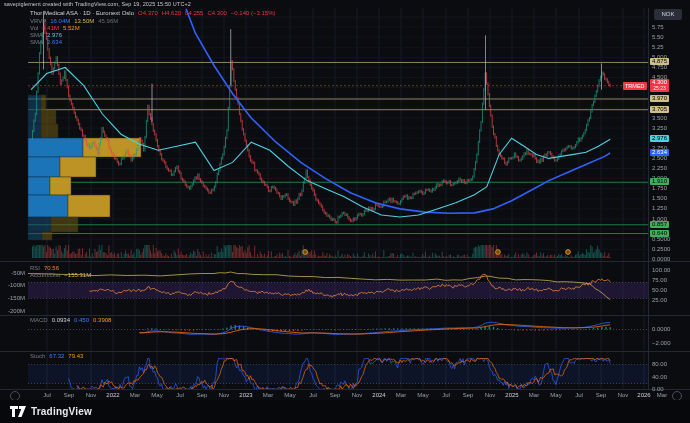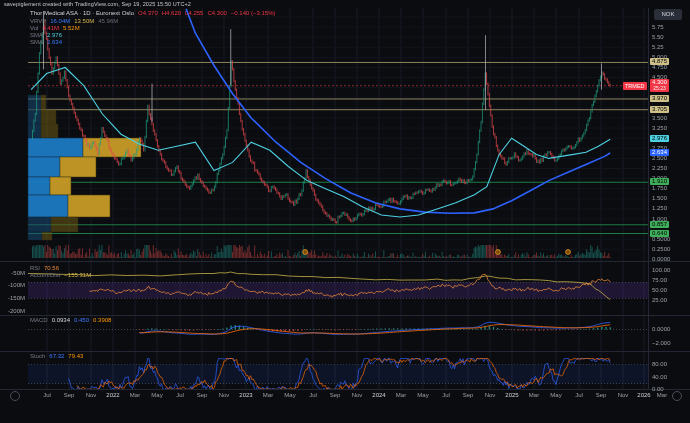--- a/index.html
+++ b/index.html
@@ -1151,20 +1151,29 @@
     <span class="gray">Stoch</span>
     <span class="blue">67.32</span>
     <span class="org">79.43</span>
   </div>
 
   <div id="nok-btn">NOK</div>
 
   <div class="axcirc" style="left:10px;top:391px;"></div>
   <div class="axcirc" style="left:672px;top:391px;"></div>
 
+  <div id="footer">
+    <div id="logo">
+      <svg width="16" height="14" viewBox="0 0 16 14">
+        <path d="M0 2h8v3H5v8H2V5H0z" fill="#ffffff"></path>
+        <path d="M9 2h7l-4.5 11H8l3.3-8H9z" fill="#ffffff"></path>
+      </svg>
+      <span>TradingView</span>
+    </div>
+  </div>
 <div class="ptick" style="top: 23.6px;">5.75</div>
     <div class="ptick" style="top: 33.7px;">5.50</div>
     <div class="ptick" style="top: 43.8px;">5.25</div>
     <div class="ptick" style="top: 53.9px;">5.000</div>
     <div class="ptick" style="top: 64px;">4.750</div>
     <div class="ptick" style="top: 74.1px;">4.500</div>
     <div class="ptick" style="top: 114.5px;">3.500</div>
     <div class="ptick" style="top: 124.6px;">3.250</div>
     <div class="ptick" style="top: 144.8px;">2.750</div>
     <div class="ptick" style="top: 154.9px;">2.500</div>

